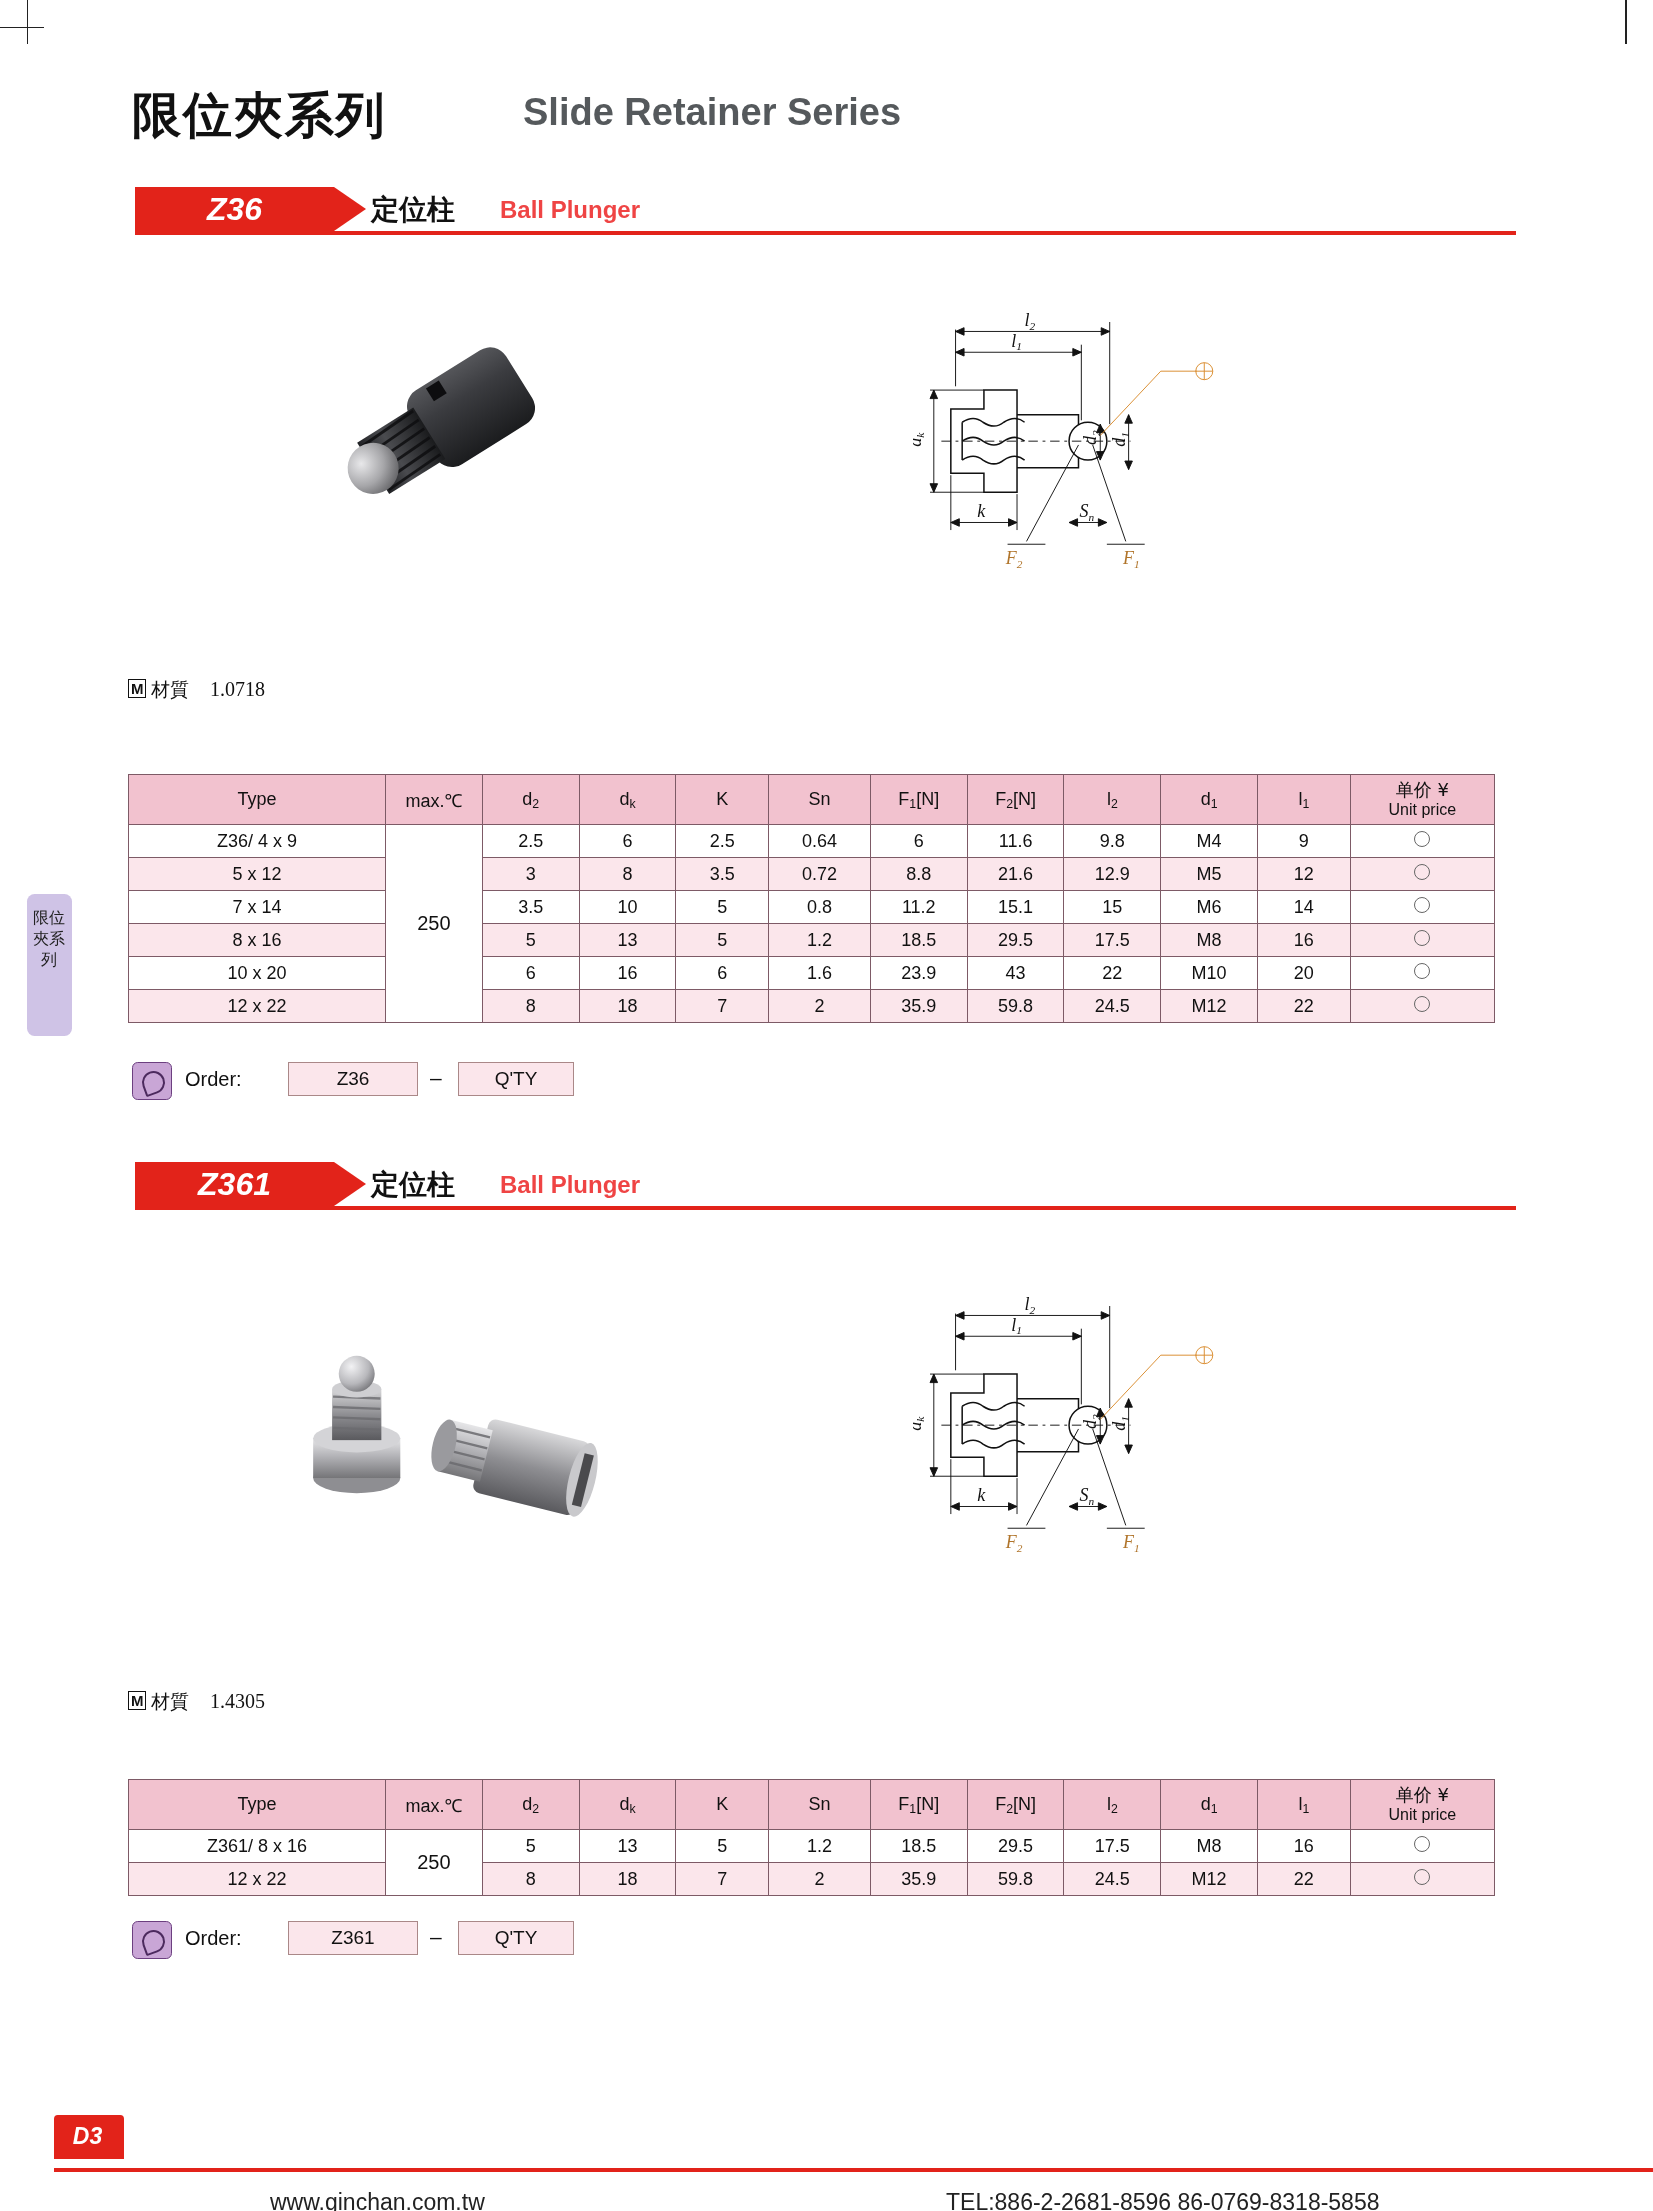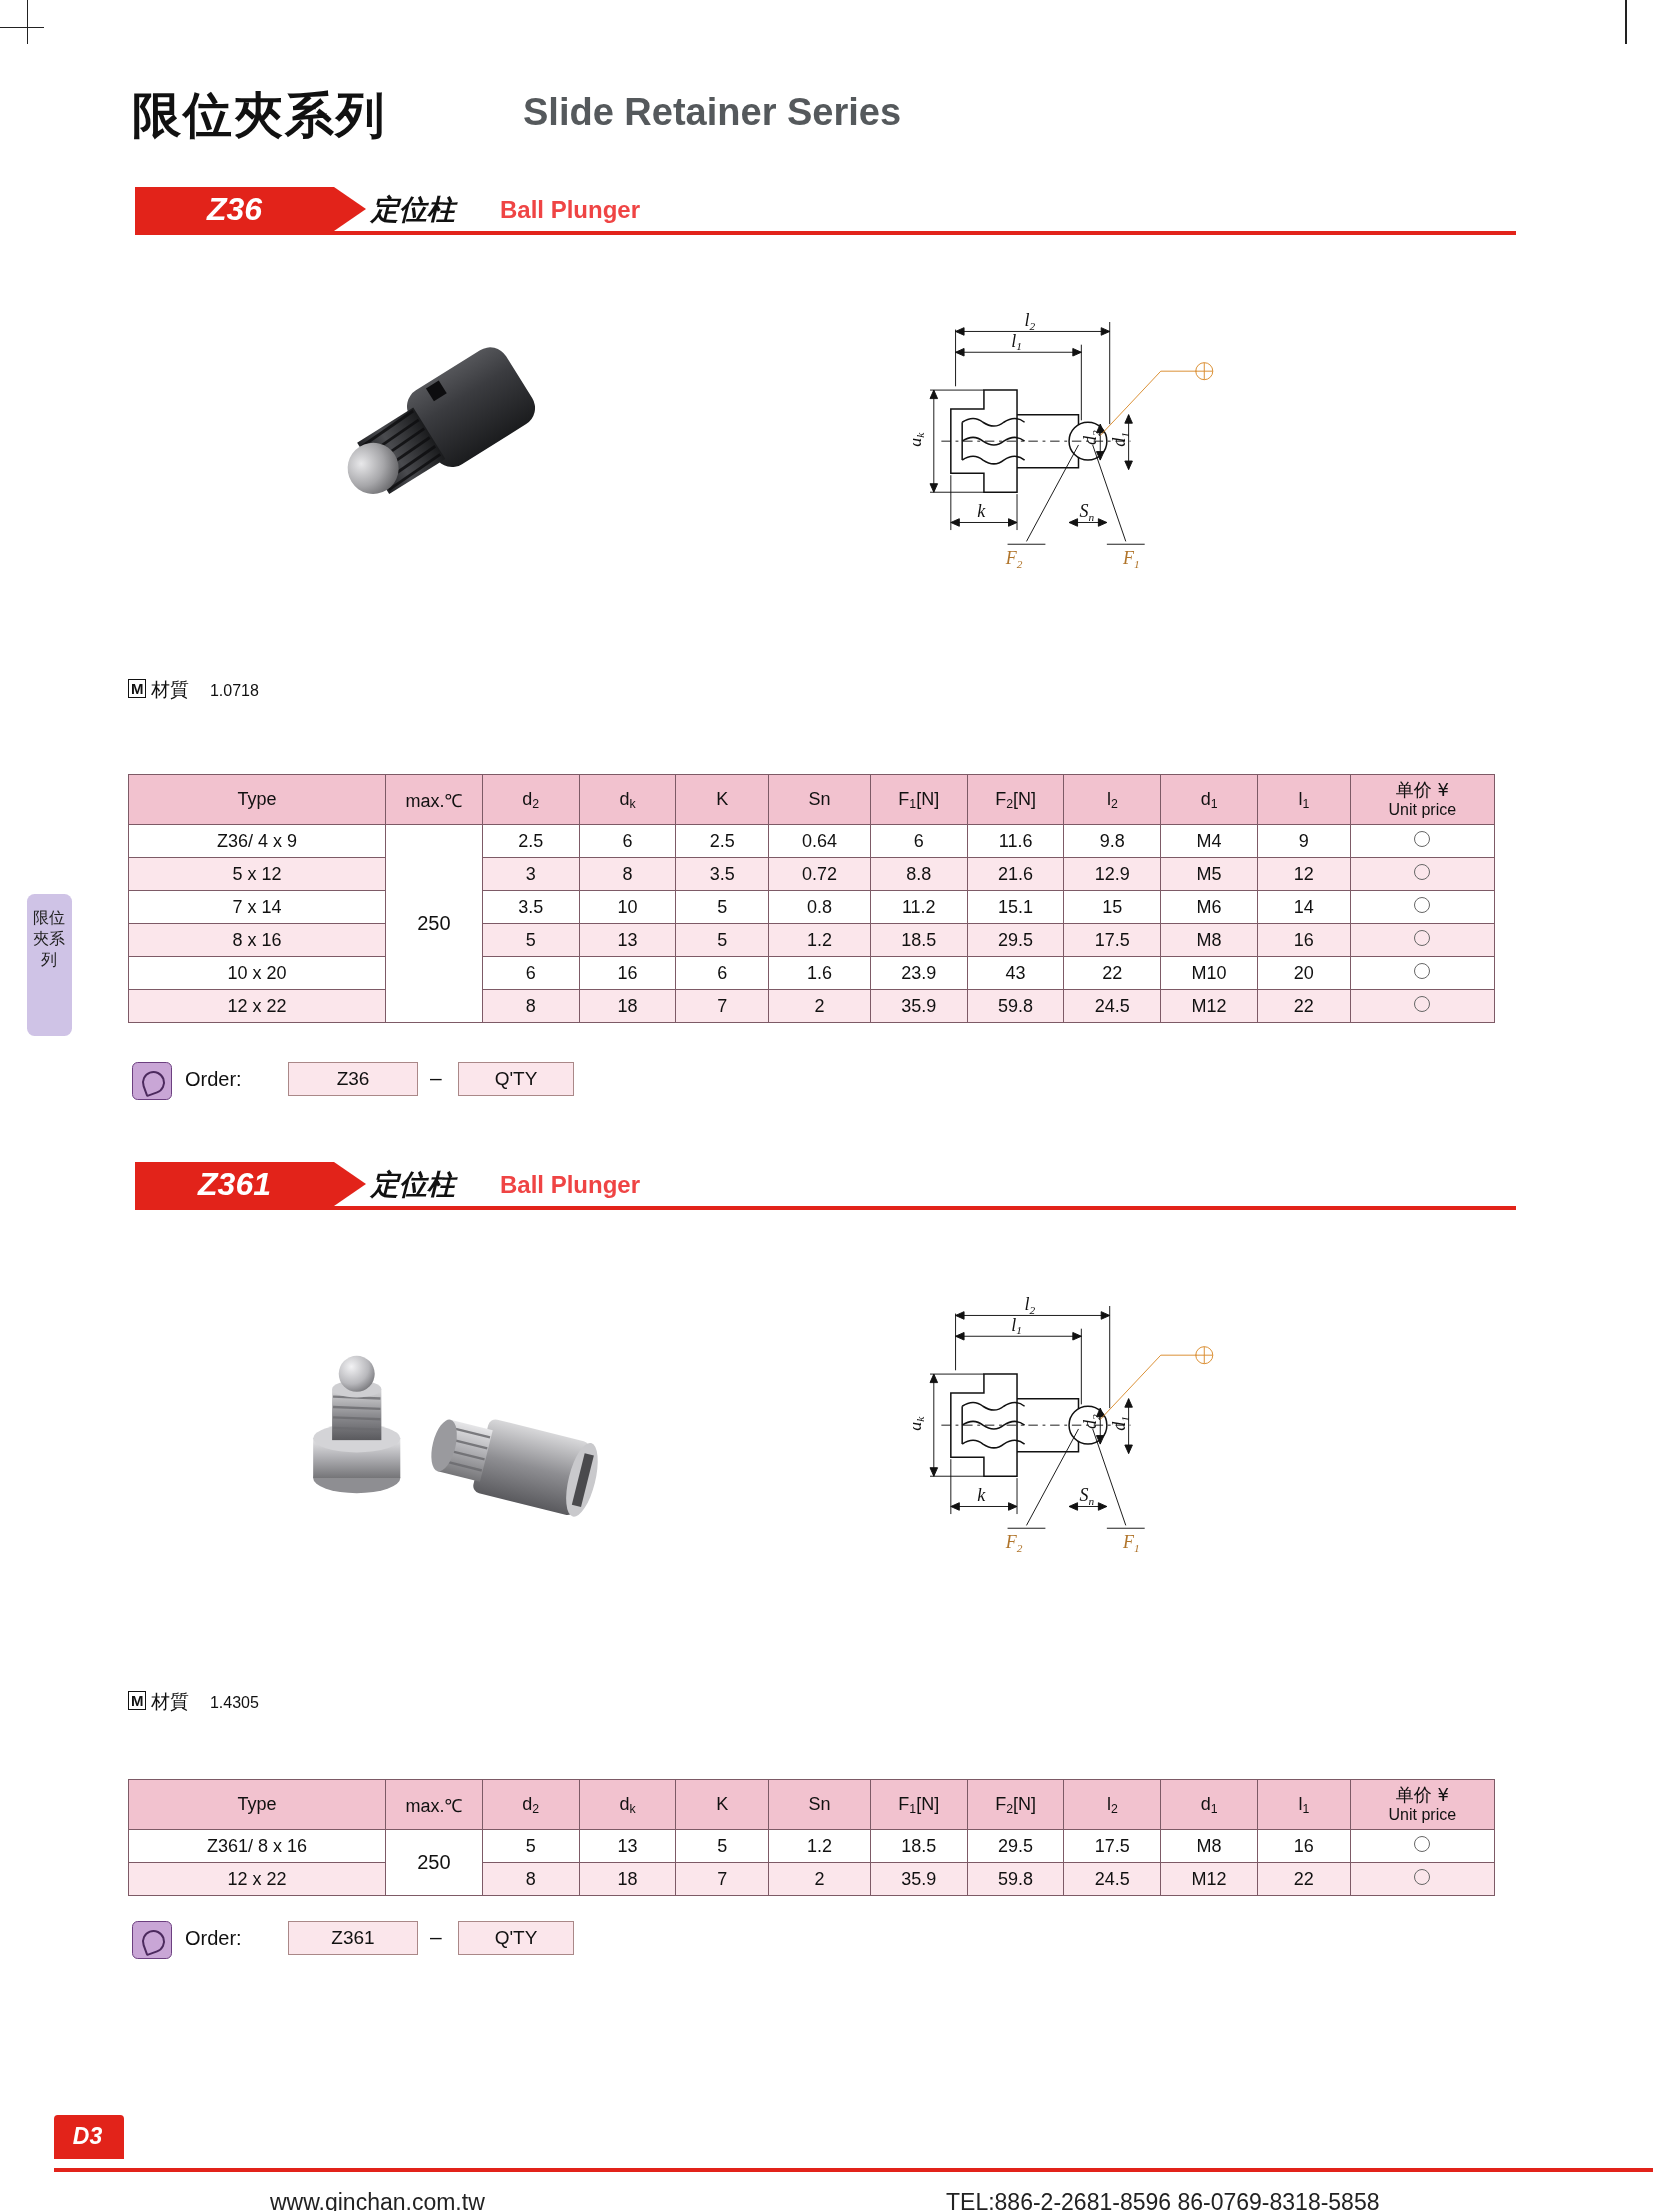--- a/index.html
+++ b/index.html
@@ -46,21 +46,20 @@
     font-size:32px;font-weight:bold;font-style:italic;
     font-family:"Liberation Sans", sans-serif;
   }
   .ribbon-rule{
     position:absolute;left:135px;top:44px;height:3.8px;right:137px;background:#e2231a;
   }
   .ribbon-cn{
     position:absolute;left:371px;top:3.8px;
     font-size:28px;font-weight:bold;color:#111;
     font-family:"DejaVu Sans", sans-serif;
-    font-style:italic;
   }
   .ribbon-en{
     position:absolute;left:500px;top:8.5px;
     font-size:24px;font-weight:bold;color:#ef4444;
     font-family:"Liberation Sans", sans-serif;
   }
 
   
   .side-tab{
     position:absolute;left:26.5px;top:894px;width:45px;height:142px;
@@ -74,21 +73,21 @@
 
   
   .material{position:absolute;font-size:19px;color:#111;}
   .material .mbox{
     display:inline-block;border:1.9px solid #111;
     font-weight:bold;font-size:15px;line-height:15px;
     padding:0.9px 1.9px;margin-right:4.7px;vertical-align:1.9px;
     font-family:"Liberation Sans", sans-serif;
   }
   .material .mcn{font-family:"DejaVu Sans", sans-serif;font-size:19px;}
-  .material .mval{margin-left:21px;font-size:16px;}
+  .material .mval{margin-left:21px;font-size:20px;font-family:Liberation Serif, serif;}
 
   
   table.spec{
     position:absolute;border-collapse:collapse;
     font-size:18px;
   }
   table.spec th, table.spec td{
     border:0.9px solid #7d5a66;
     text-align:center;
     padding:0;

